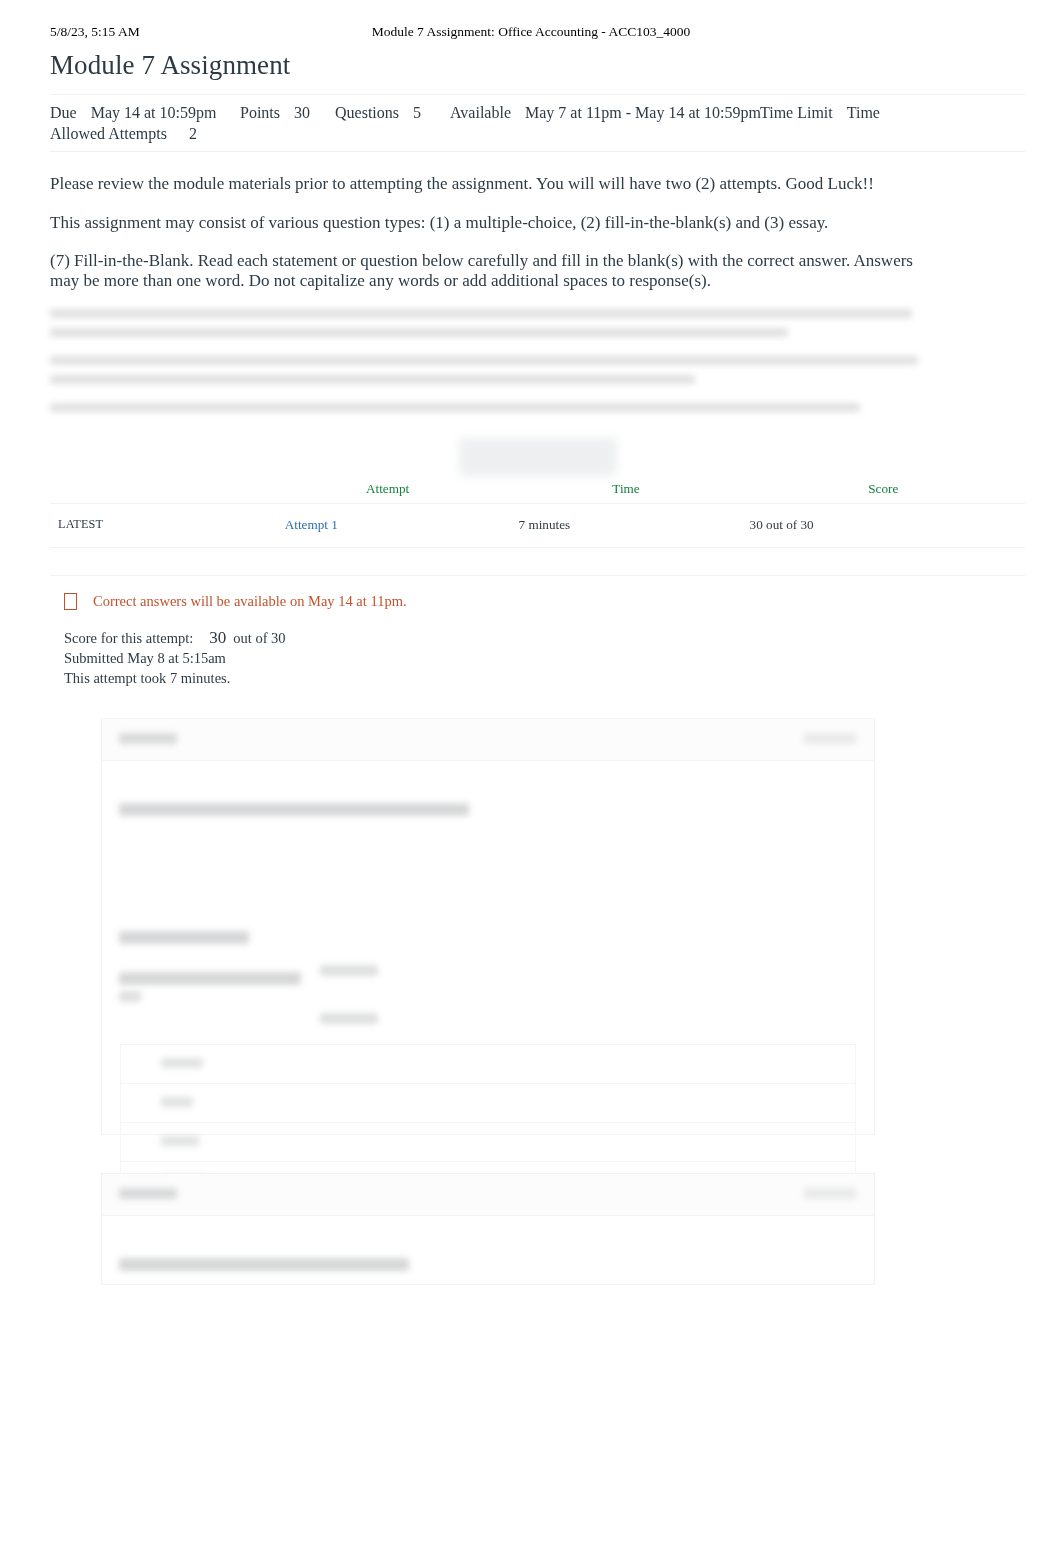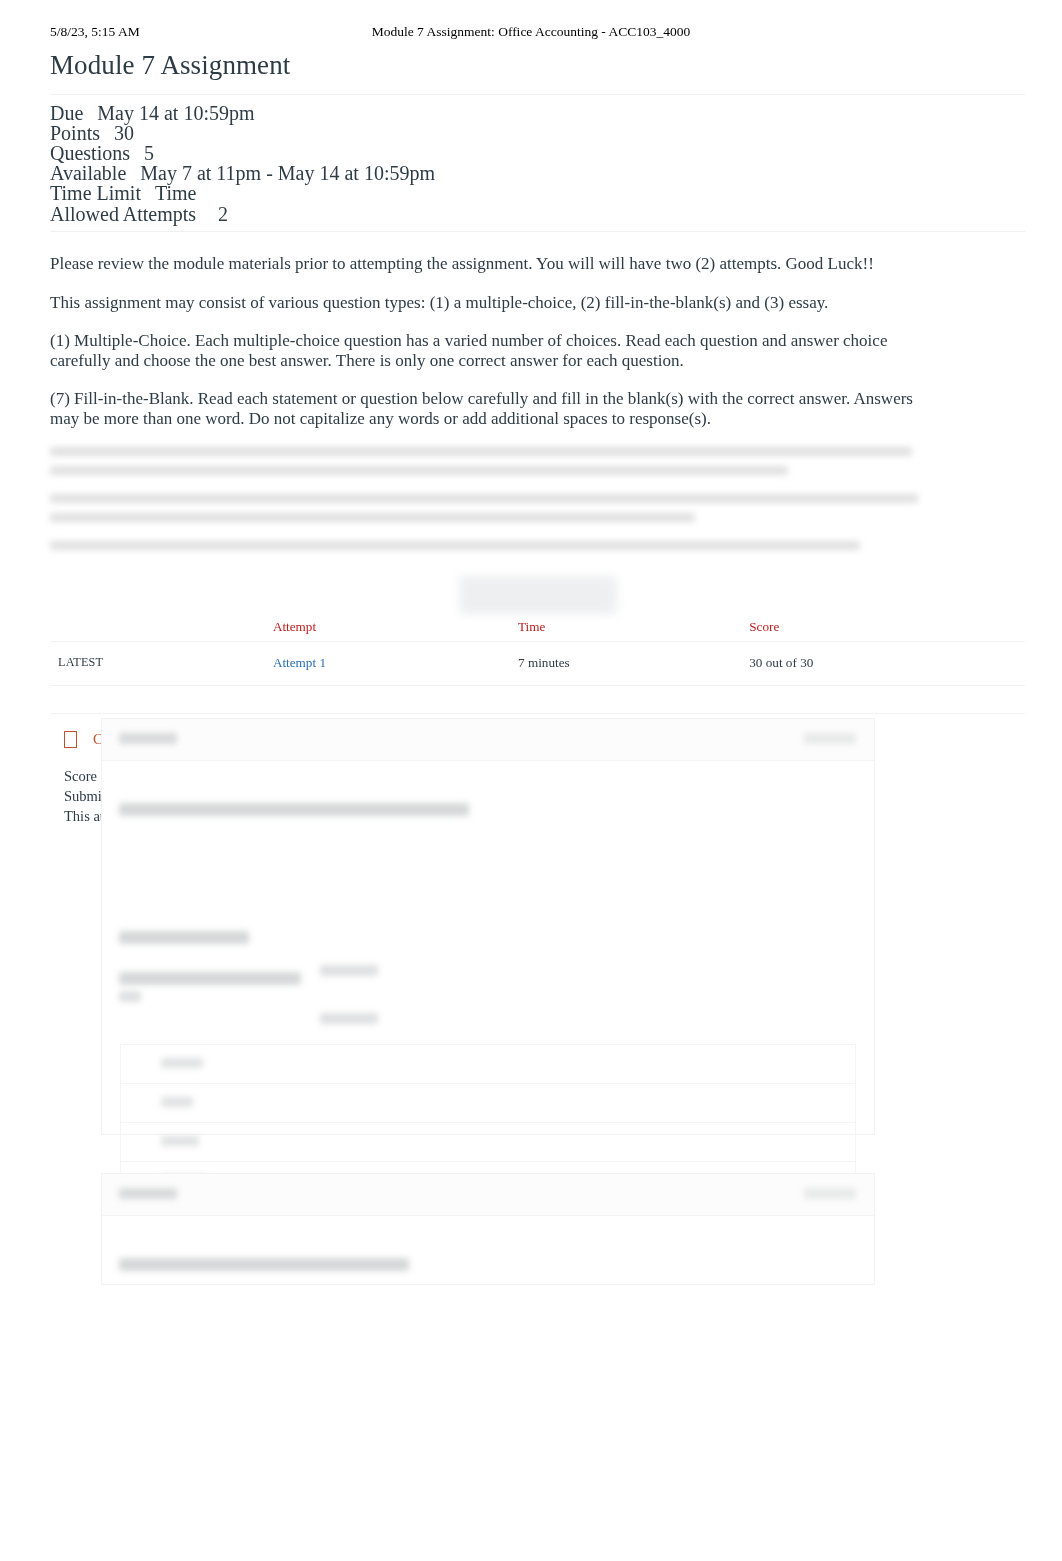--- a/index.html
+++ b/index.html
@@ -61,24 +61,23 @@
   
   .meta-wrap {
     border-top: 1px solid #f0f0f0;
     border-bottom: 1px solid #f0f0f0;
     padding: 8px 0 7px 0;
     margin-bottom: 22px;
   }
   .meta-row {
     display: flex;
     flex-wrap: nowrap;
-    font-size: 20px;
+    font-size: 16px;
     line-height: 20px;
     white-space: nowrap;
-    flex-direction: column;
   }
   .meta-cell { display: flex; align-items: baseline; }
   .meta-label { color: #2d3b45; }
   .meta-value { color: #2d3b45; margin-left: 14px; }
   .mc-due     { width: 190px; }
   .mc-points  { width: 95px; }
   .mc-quest   { width: 115px; }
   .mc-avail   { width: 310px; }
   .mc-time    { width: 150px; }
   .meta-row2 { margin-top: 1px; }
@@ -123,40 +122,41 @@
 
   
   .attempt-history-title { margin-top: 48px; margin-bottom: 20px; }
 
   table.attempt-table {
     border-collapse: collapse;
     width: 975px;
     font-size: 13.2px;
   }
   table.attempt-table th {
-    text-align: left;
+    text-align: center;
     font-weight: normal;
-    color: #b91c1c;
+    color: #15803d;
     padding: 5px 8px 6px 8px;
     border-bottom: 1px solid #f2f2f2;
   }
   table.attempt-table td {
     padding: 13px 8px 14px 8px;
     color: #2d3b45;
     border-bottom: 1px solid #f2f2f2;
     vertical-align: top;
   }
   .col-latest  { width: 212px; }
   .col-attempt { width: 245px; }
   .col-time    { width: 230px; }
   .col-score   { width: 288px; }
   td.latest-cell { font-size: 12.2px; letter-spacing: 0.2px; }
   a.attempt-link {
     color: #2b6fb0;
     text-decoration: none;
+    margin-left: 12px;
   }
   .table-footer-rule {
     width: 975px;
     height: 1px;
     background: #f2f2f2;
     margin-top: 27px;
   }
 
   
   .notice {
@@ -308,21 +308,20 @@
       <div class="meta-cell mc-attempts">
         <span class="meta-label">Allowed Attempts</span>
         <span class="meta-value">2</span>
       </div>
     </div>
   </div>
 
 
   <p class="instr">Please review the module materials prior to attempting the assignment. You will will have two (2) attempts. Good Luck!!</p>
   <p class="instr">This assignment may consist of various question types: (1) a multiple-choice, (2) fill-in-the-blank(s) and (3) essay.</p>
-  <p class="instr">(1) Multiple-Choice. Each multiple-choice question has a varied number of choices. Read each question and answer choice carefully and choose the one best answer. There is only one correct answer for each question.</p>
   <p class="instr">(7) Fill-in-the-Blank. Read each statement or question below carefully and fill in the blank(s) with the correct answer. Answers may be more than one word. Do not capitalize any words or add additional spaces to response(s).</p>
 
   <div class="blur-block">
     <div class="blur-para">
       <div class="blur-line" style="width:862px"></div>
       <div class="blur-line" style="width:738px"></div>
     </div>
     <div class="blur-para">
       <div class="blur-line" style="width:868px"></div>
       <div class="blur-line" style="width:645px"></div>

